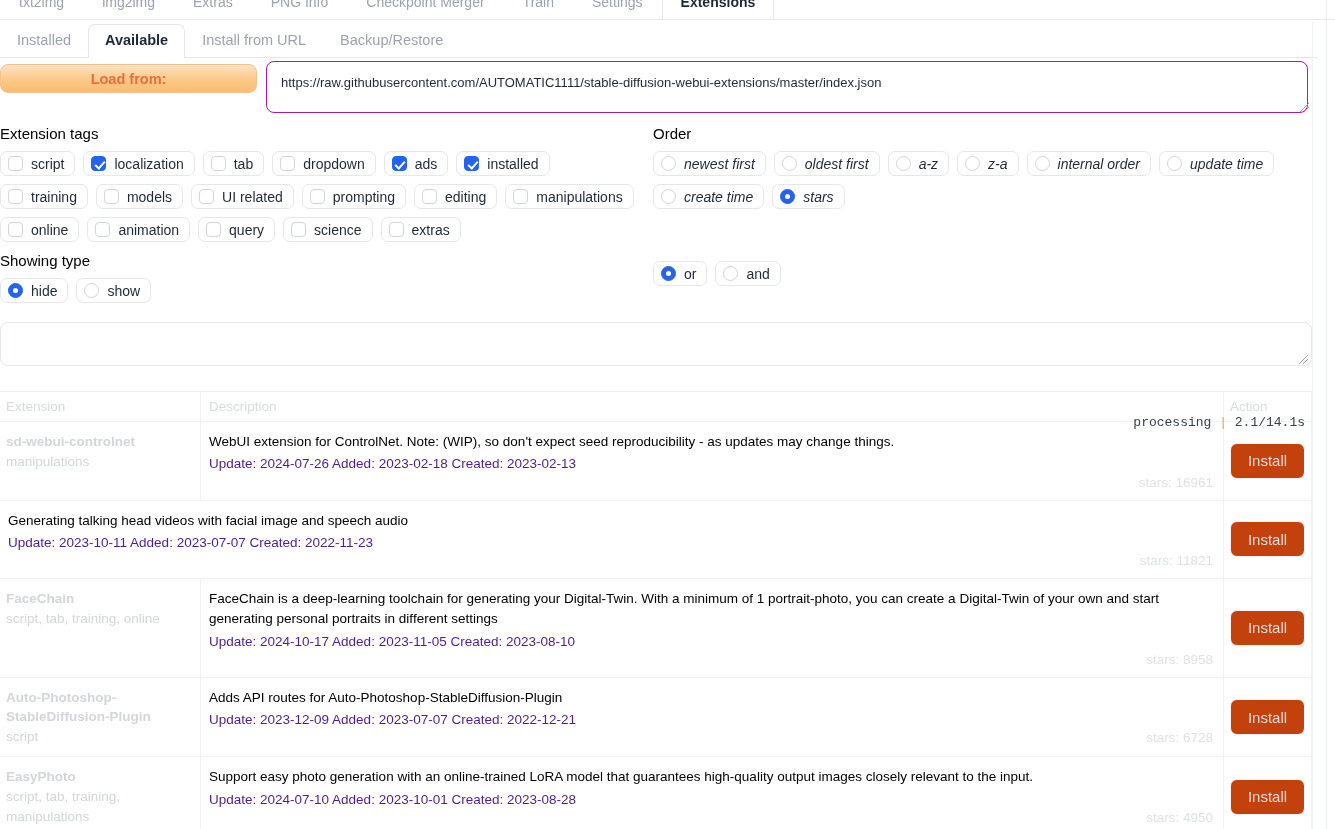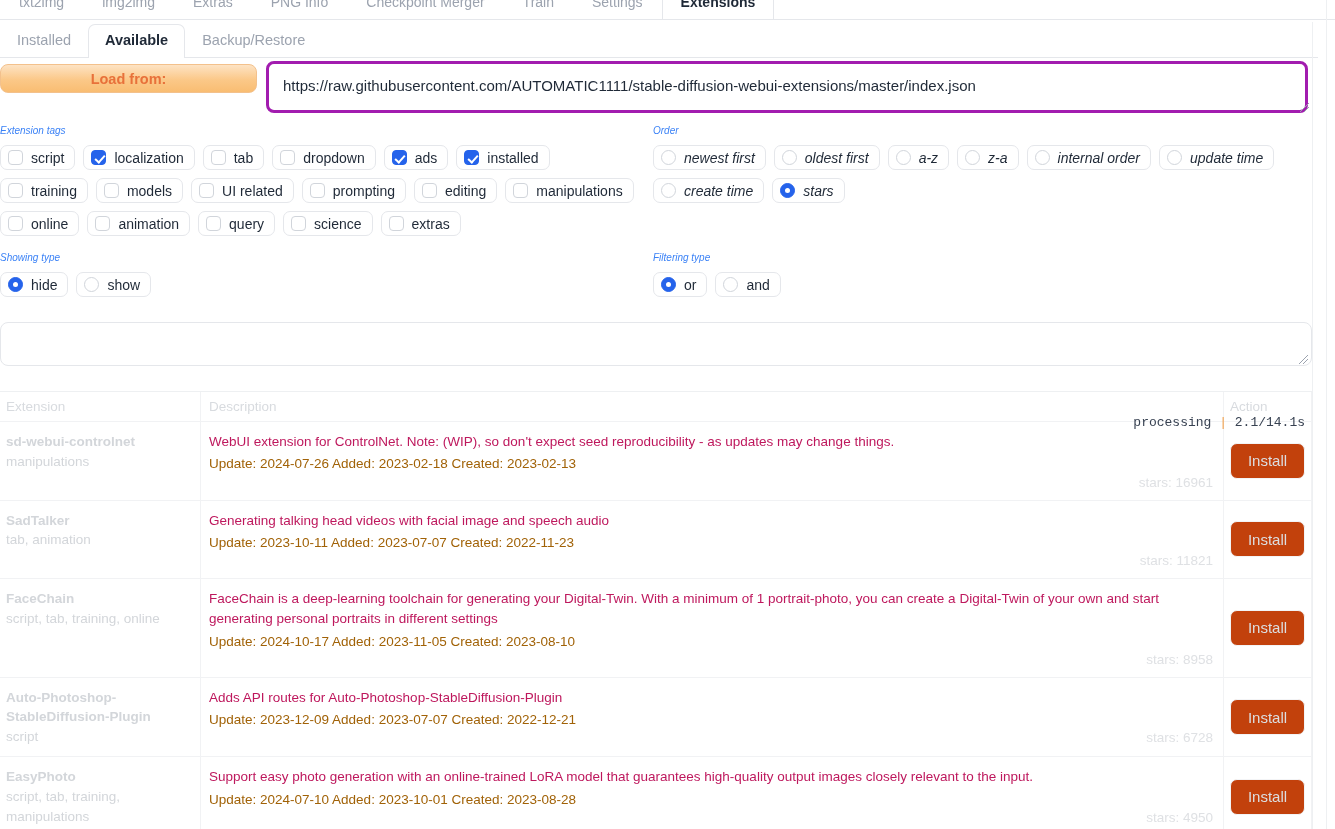--- a/index.html
+++ b/index.html
@@ -57,34 +57,34 @@
   .load-btn {
     position: absolute; left: 0; top: 0; width: 257px; height: 29px;
     border: 1px solid #f3c18c; border-radius: 8px;
     background: linear-gradient(to bottom, #fde3c4 0%, #fbc888 55%, #f9bd72 100%);
     color: #e8713a; font-size: 14.5px; font-weight: bold;
     display: flex; align-items: center; justify-content: center;
     cursor: pointer;
   }
   .url-box {
     position: absolute; left: 266px; top: -3px; width: 1042px; height: 52px;
-    border: 3px solid #a21caf; border-radius: 8px; background: #fff;
-    padding: 13px 14px; font-size: 15px; color: #1f2937;
+    border: 1px solid #a21caf; border-radius: 8px; background: #fff;
+    padding: 13px 14px; font-size: 13px; color: #1f2937;
     overflow: hidden; white-space: nowrap;
   }
   .resize-grip {
     position: absolute; right: 3px; bottom: 2px;
     width: 11px; height: 11px; pointer-events: none;
     color: #9ca3af; font-size: 11px; line-height: 11px;
     transform: rotate(0deg);
   }
   .resize-grip svg { display: block; }
 
   
-  .grp-label { font-size: 10px; color: #3b82f6; font-style: italic; }
+  .grp-label { font-size: 15px; color: #000000; }
 
   .pillrow { display: flex; flex-wrap: wrap; gap: 8px; }
 
   .pill {
     display: inline-flex; align-items: center; gap: 8px;
     height: 25px; padding: 0 10px 0 7px;
     border: 1px solid #e5e7eb; border-radius: 7px;
     background: #fff; font-size: 14px; color: #1f2937;
     cursor: pointer; white-space: nowrap;
   }
@@ -127,22 +127,22 @@
   .c-ext   { width: 201px; flex: 0 0 201px; padding: 10px 8px 10px 6px; border-right: 1px solid #f1f2f4; }
   .c-desc  { flex: 1 1 auto; padding: 10px 10px 10px 8px; border-right: 1px solid #f1f2f4; position: relative; }
   .c-act   { width: 88px; flex: 0 0 88px; padding: 10px 6px; border-right: 1px solid #f1f2f4;
              display: flex; align-items: center; justify-content: center; }
 
   .thead .c-ext, .thead .c-desc, .thead .c-act { color: #d8dbdf; padding-top: 7px; padding-bottom: 7px; }
   .thead .c-act { justify-content: flex-start; }
 
   .ext-name { color: #d3d6da; font-weight: bold; line-height: 1.45; }
   .ext-tags { color: #d3d6da; line-height: 1.45; }
-  .desc-main { color: #be185d; line-height: 1.5; }
-  .desc-meta { color: #a16207; line-height: 1.5; margin-top: 2px; }
+  .desc-main { color: #000000; line-height: 1.5; }
+  .desc-meta { color: #4c1d95; line-height: 1.5; margin-top: 2px; }
   .stars { color: #dfe1e4; text-align: right; margin-top: 0; }
   .install-btn {
     width: 76px; height: 36px; border-radius: 7px;
     background: #c2410c; border: 1px solid #f3f4f6;
     color: #dcdee1; font-size: 15px;
     display: flex; align-items: center; justify-content: center;
     cursor: pointer;
   }
 
   .proc-badge {
@@ -167,20 +167,21 @@
     <div class="main-tab">Checkpoint Merger</div>
     <div class="main-tab">Train</div>
     <div class="main-tab">Settings</div>
     <div class="main-tab active">Extensions</div>
     <div class="main-tab-spacer"></div>
   </div>
 
 <div class="subtabbar" id="sub-tabs">
     <div class="subtab">Installed</div>
     <div class="subtab active">Available</div>
+    <div class="subtab">Install from URL</div>
     <div class="subtab">Backup/Restore</div>
   </div>
 
 <div class="loadrow">
   <div class="load-btn">Load from:</div>
   <div class="url-box" title="URL for extension index">https://raw.githubusercontent.com/AUTOMATIC1111/stable-diffusion-webui-extensions/master/index.json</div>
   <div class="resize-grip" style="left:1299px;top:38px;">
     <svg width="11" height="11" viewBox="0 0 11 11">
         <path d="M10 1 L1 10 M10 5 L5 10" stroke="#9ca3af" stroke-width="1" fill="none"></path>
       </svg>
@@ -307,21 +308,20 @@
         <span>hide</span>
       </div>
       <div class="pill">
         <span class="rad"></span>
         <span>show</span>
       </div>
     </div>
 </div>
 
 <div style="position:absolute;left:653px;top:252px;width:400px;">
-  <div class="grp-label">Filtering type</div>
   <div class="pillrow" style="margin-top:9px;" id="filtering-pills">
       <div class="pill">
         <span class="rad on"></span>
         <span>or</span>
       </div>
       <div class="pill">
         <span class="rad"></span>
         <span>and</span>
       </div>
     </div>
@@ -351,24 +351,20 @@
           <div class="desc-main">WebUI extension for ControlNet. Note: (WIP), so don't expect seed reproducibility - as updates may change things.</div>
           <div class="desc-meta">Update: 2024-07-26 Added: 2023-02-18 Created: 2023-02-13</div>
           <div class="stars">stars: 16961</div>
           <div class="proc-badge"><span>processing</span> <span class="sep">|</span> <span>2.1/14.1s</span></div>
         </div>
         <div class="c-act">
           <div class="install-btn">Install</div>
         </div>
       </div>
       <div class="trow">
-        <div class="c-ext">
-          <div class="ext-name">SadTalker</div>
-          <div class="ext-tags">tab, animation</div>
-        </div>
         <div class="c-desc">
           <div class="desc-main">Generating talking head videos with facial image and speech audio</div>
           <div class="desc-meta">Update: 2023-10-11 Added: 2023-07-07 Created: 2022-11-23</div>
           <div class="stars">stars: 11821</div>
         </div>
         <div class="c-act">
           <div class="install-btn">Install</div>
         </div>
       </div>
       <div class="trow">

